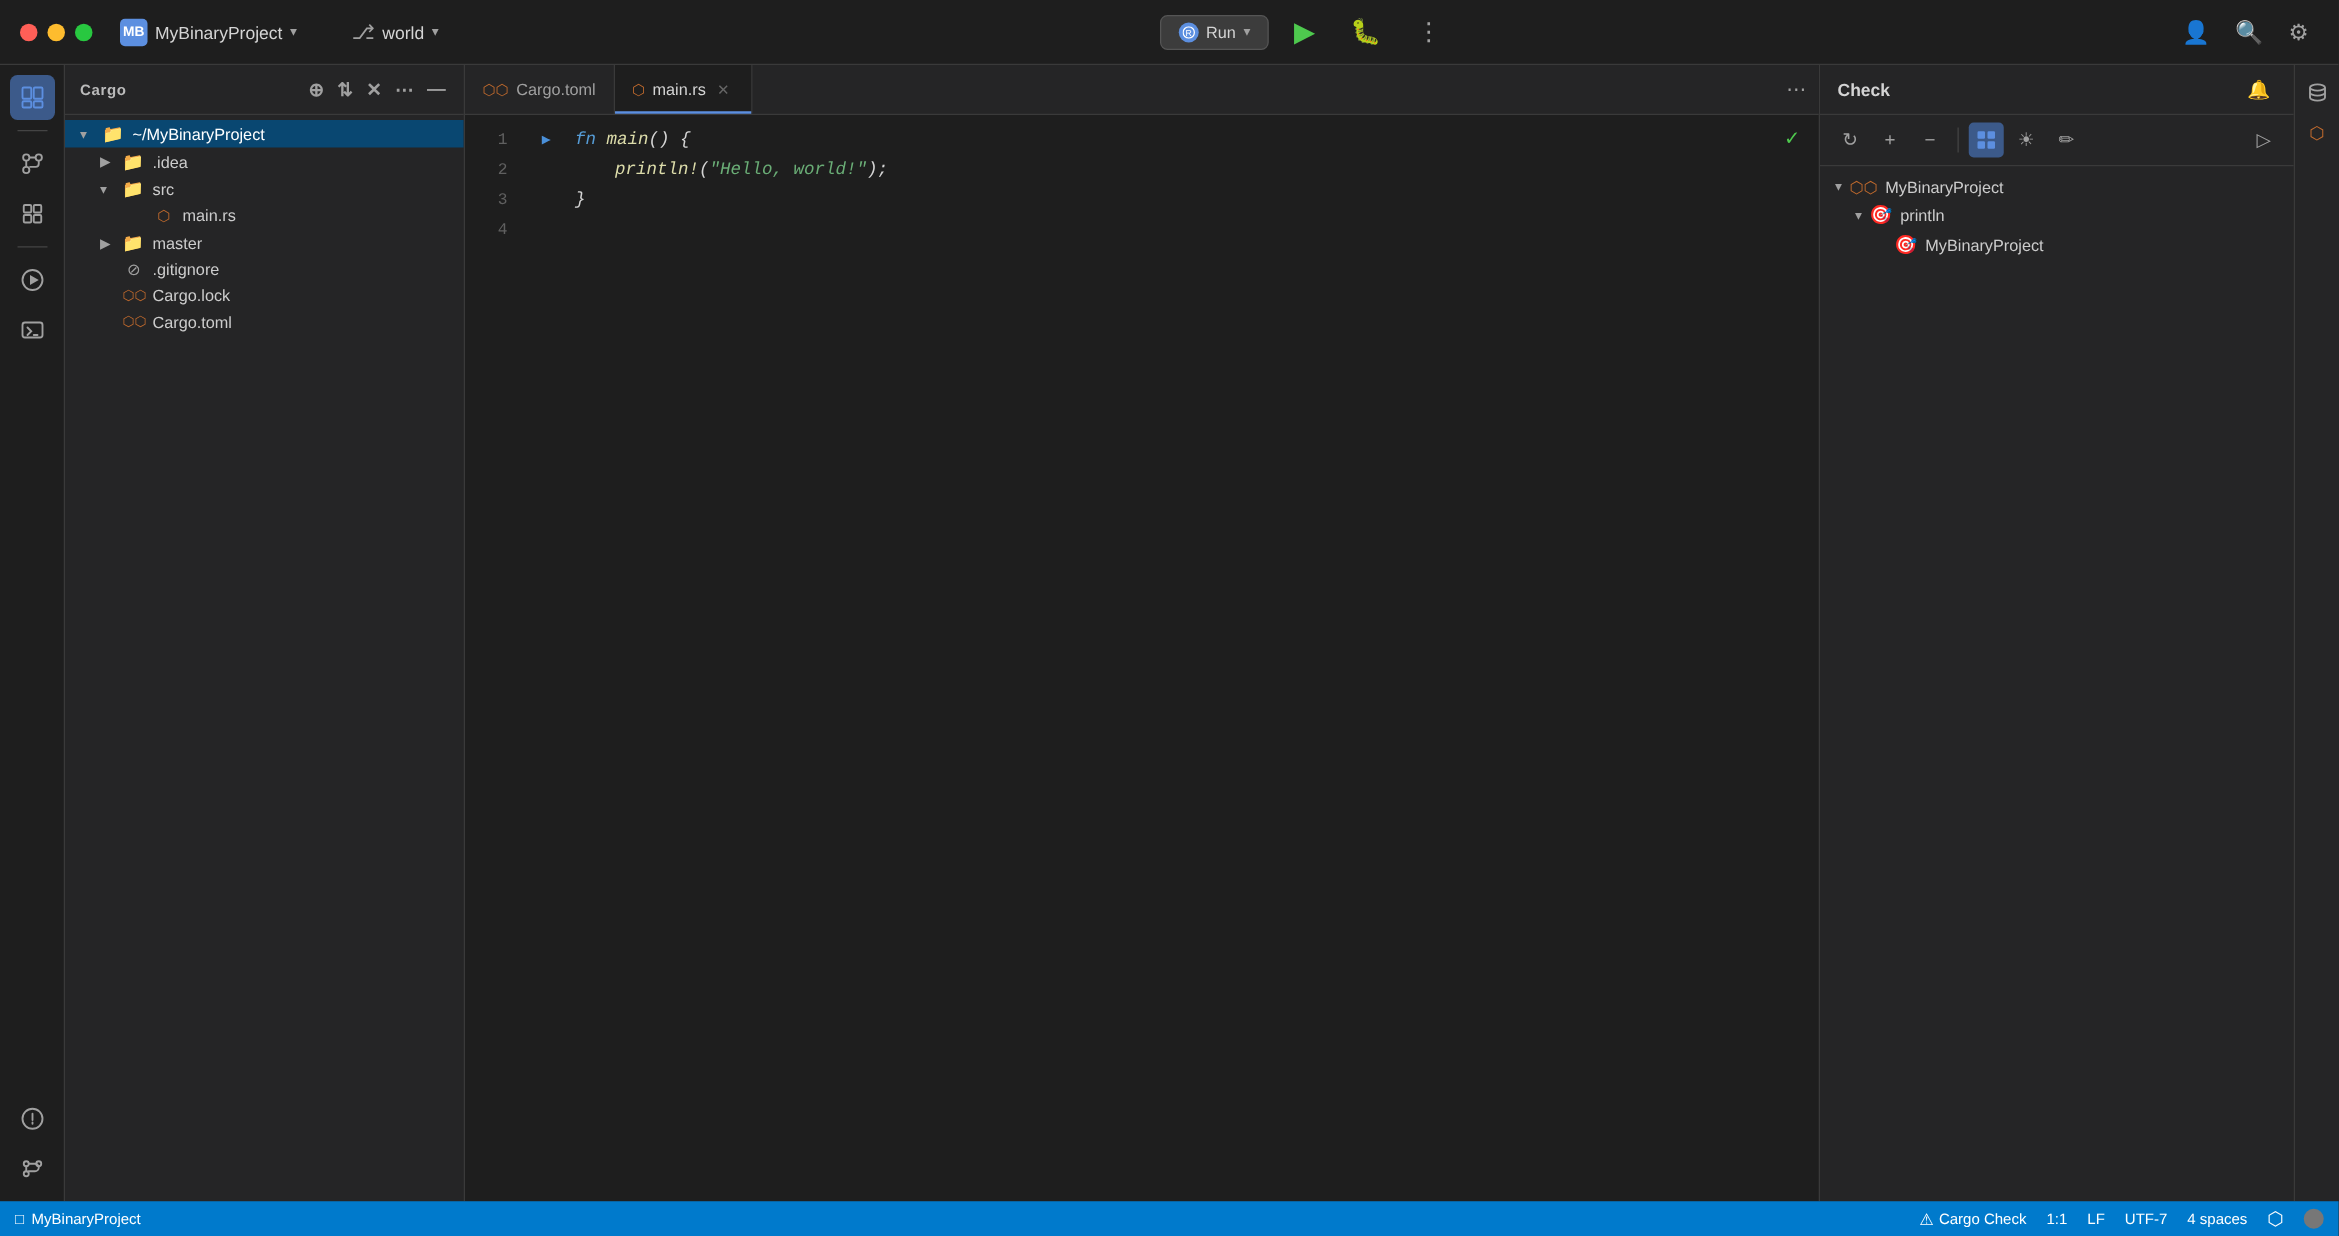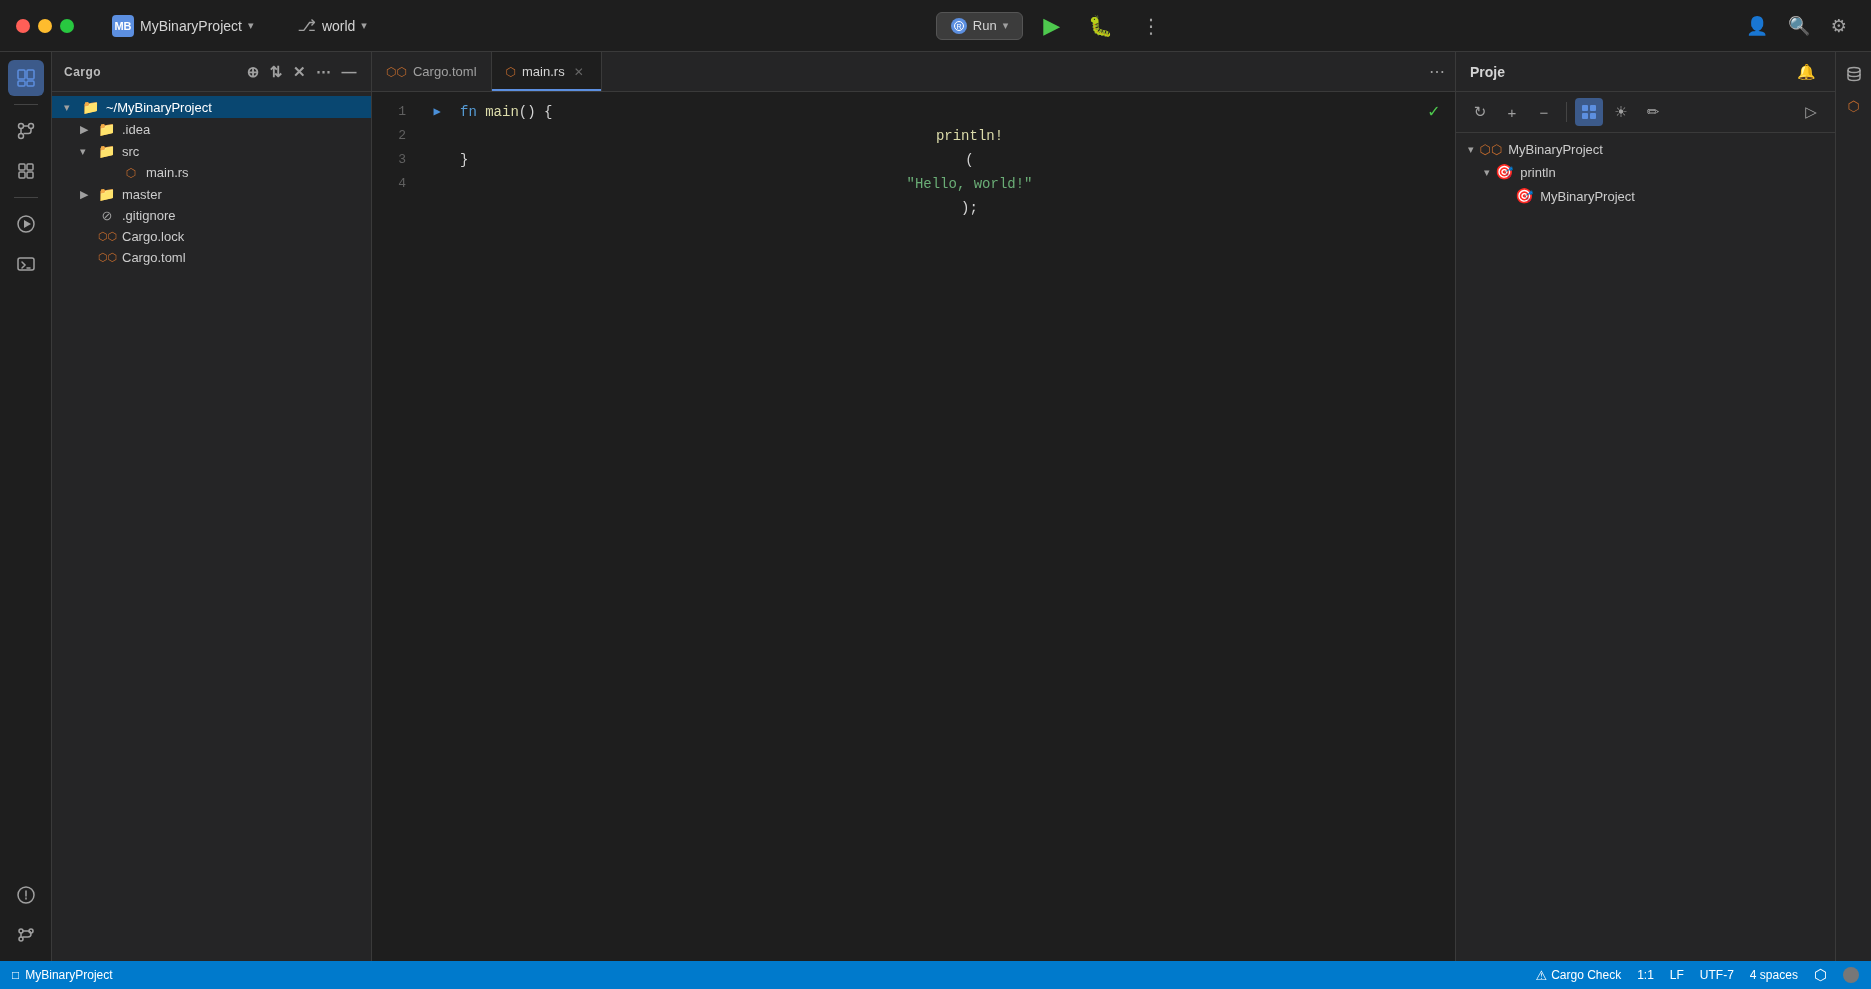--- a/index.html
+++ b/index.html
@@ -15,21 +15,21 @@
       gap: 12px;
       flex-shrink: 0;
       border-bottom: 1px solid #3a3a3a;
     }
     .titlebar-traffic-lights { display: flex; gap: 8px; align-items: center; }
     .traffic-light { width: 14px; height: 14px; border-radius: 50%; }
     .traffic-red { background: #ff5f57; }
     .traffic-yellow { background: #febc2e; }
     .traffic-green { background: #28c840; }
 
-    .titlebar-project { display: flex; align-items: center; gap: 6px; color: #d4d4d4; font-size: 14px; margin-left: 26px; text-align: center; }
+    .titlebar-project { display: flex; align-items: center; gap: 6px; color: #d4d4d4; font-size: 14px; margin-left: 10px; text-align: center; }
     .titlebar-project .icon-box { width: 22px; height: 22px; background: #5c8fe0; border-radius: 4px; display: flex; align-items: center; justify-content: center; font-size: 11px; font-weight: bold; color: white; }
 
     .titlebar-spacer { flex: 1; }
 
     .titlebar-branch { display: flex; align-items: center; gap: 6px; color: #d4d4d4; font-size: 14px; }
     .titlebar-branch-icon { color: #a0a0a0; font-size: 16px; }
 
     .run-btn {
       display: flex; align-items: center; gap: 6px;
       background: #3c3c3c; border: 1px solid #555; border-radius: 6px;
@@ -134,22 +134,22 @@
     }
     .line-numbers {
       width: 50px; padding: 8px 8px 8px 0; text-align: right;
       color: #606060; background: #1e1e1e; user-select: none; flex-shrink: 0;
     }
     .line-number { height: 24px; display: flex; align-items: center; justify-content: flex-end; padding-right: 8px; font-size: 13px; }
     .gutter { width: 30px; background: #1e1e1e; flex-shrink: 0; display: flex; flex-direction: column; padding: 8px 0; }
     .gutter-item { height: 24px; display: flex; align-items: center; justify-content: center; color: #4a90d9; font-size: 12px; }
 
     .code-content { flex: 1; padding: 8px 0; overflow: auto; position: relative; }
-    .code-line { height: 24px; display: flex; align-items: center; padding: 0 8px; white-space: pre; }
-    .code-line.indent1 { padding-left: 40px; flex-direction: column; }
+    .code-line { height: 24px; display: flex; align-items: center; padding: 0 8px; white-space: pre; font-style: italic; }
+    .code-line.indent1 { padding-left: 40px; }
     .kw { color: #569cd6; }
     .fn-name { color: #dcdcaa; }
     .brace { color: #d4d4d4; }
     .macro { color: #dcdcaa; }
     .string { color: #6aad76; }
     .plain { color: #d4d4d4; }
 
     .checkmark {
       position: absolute; top: 8px; right: 16px;
       color: #4ec94e; font-size: 18px;
@@ -420,21 +420,21 @@
         </div>
         <div class="code-line"></div>
         <div class="checkmark">✓</div>
       </div>
     </div>
 
   </div>
 
   <div class="cargo-panel">
     <div class="cargo-header">
-      <span>Proje</span>
+      <span>Check</span>
       <div style="margin-left:auto;display:flex;align-items:center;gap:4px;">
         <button class="cargo-tool-btn">🔔</button>
       </div>
     </div>
     <div class="cargo-toolbar">
       <button class="cargo-tool-btn">↻</button>
       <button class="cargo-tool-btn">+</button>
       <button class="cargo-tool-btn">−</button>
       <div class="cargo-tool-sep"></div>
       <button class="cargo-tool-btn active">

